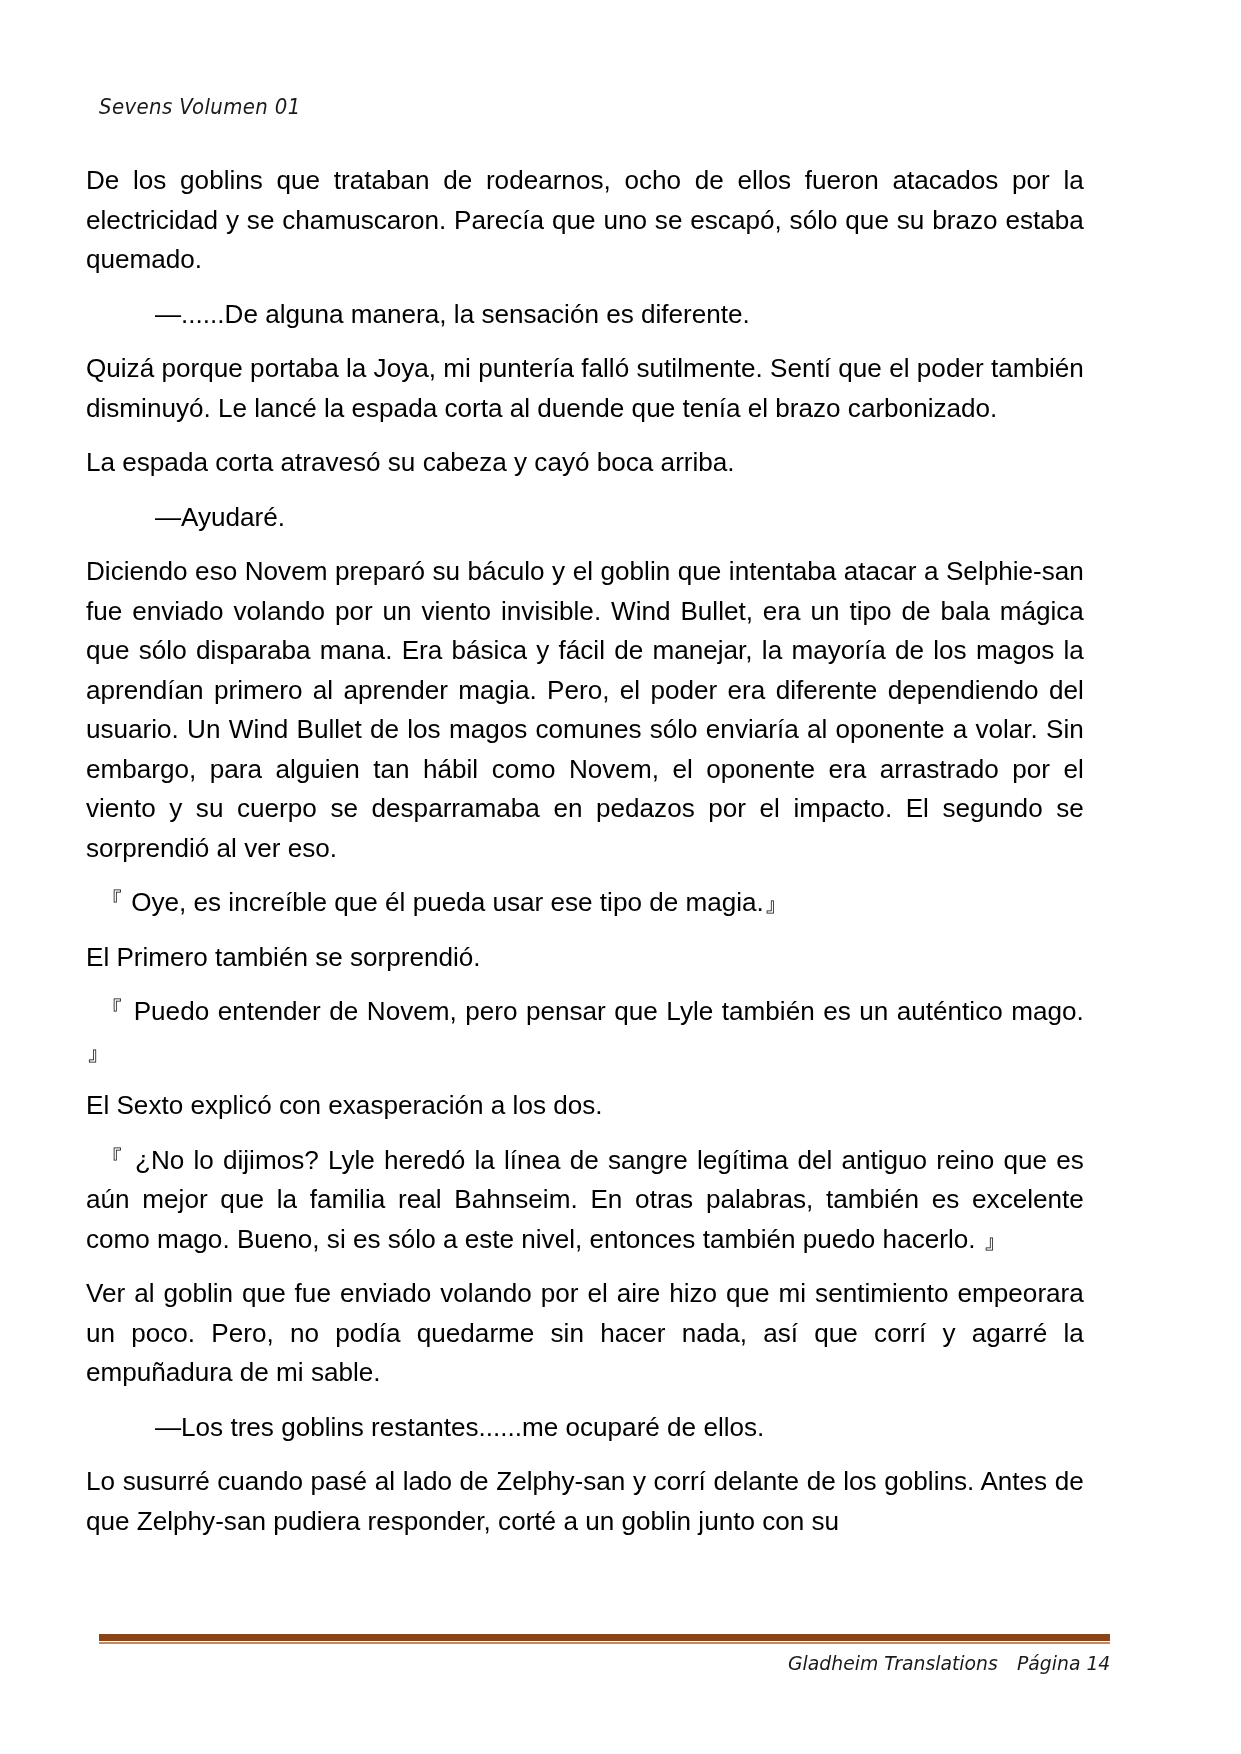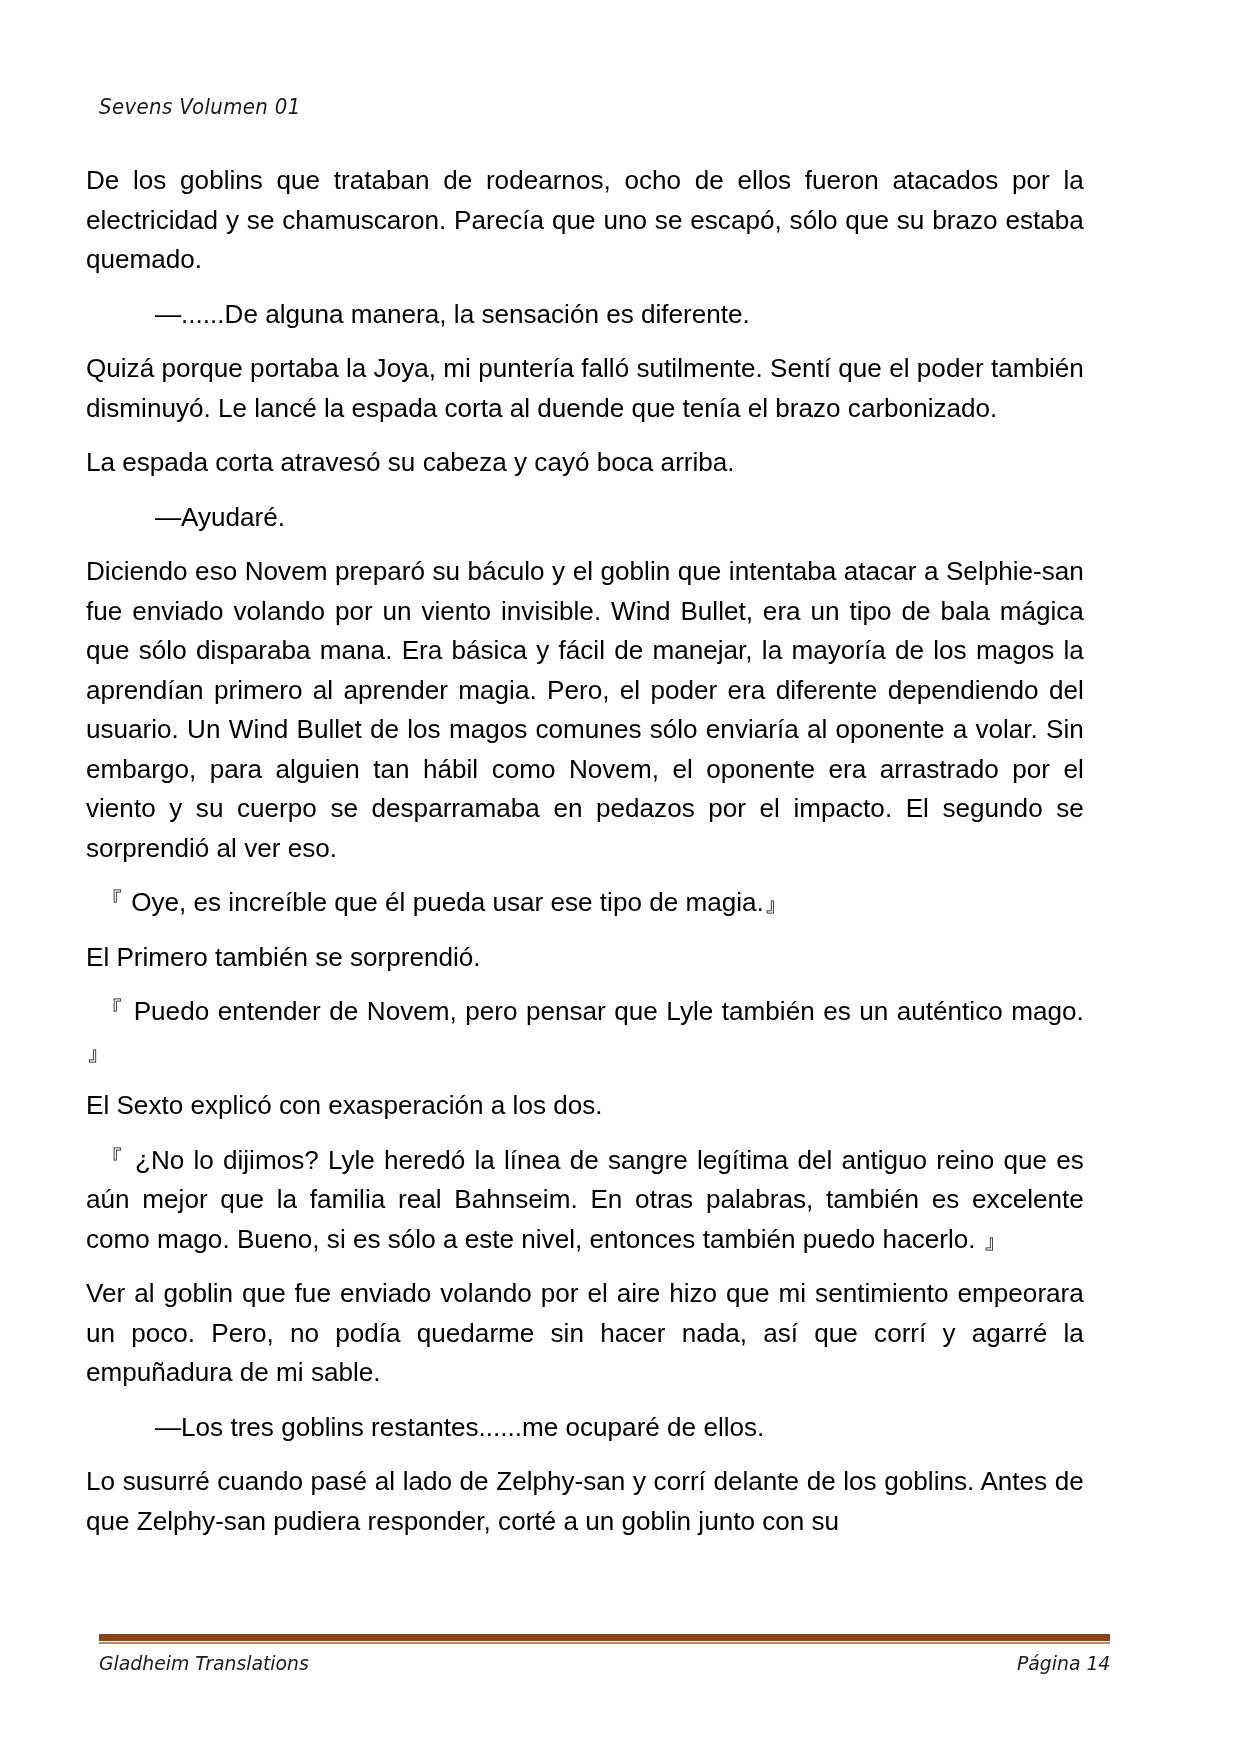--- a/index.html
+++ b/index.html
@@ -99,21 +99,21 @@
     height: 2px;
     background: #b98a63;
   }
 
   .footer {
     position: absolute;
     left: 99px;
     top: 1618px;
     width: 1011px;
     display: flex;
-    justify-content: space-between;
+    justify-content: flex-end;
     align-items: baseline;
   }
   .footer-left, .footer-right {
     font-family: "DejaVu Sans", sans-serif;
     font-style: italic;
     font-size: 20px;
     color: #1a1a1a;
     white-space: nowrap;
     transform: scaleX(0.94);
   }

